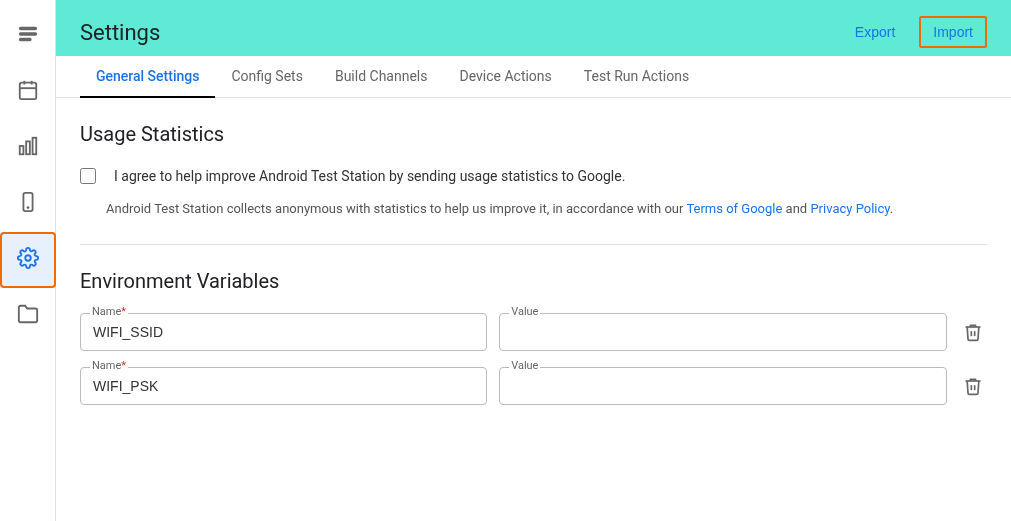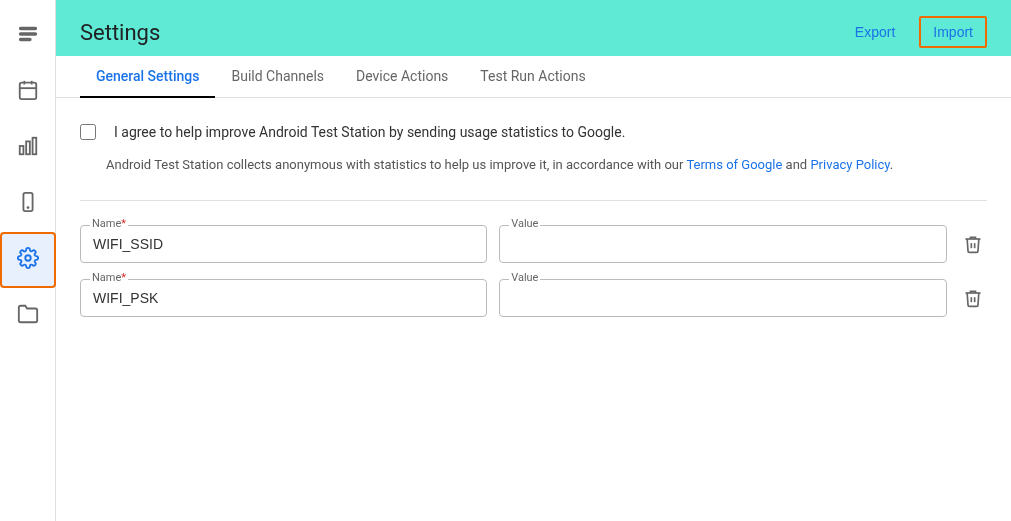--- a/index.html
+++ b/index.html
@@ -274,39 +274,42 @@
   <div class="header">
     <h1 class="header-title">Settings</h1>
     <div class="header-actions">
       <button class="btn-export">Export</button>
       <button class="btn-import">Import</button>
     </div>
   </div>
 
   <div class="tabs">
     <div class="tab active">General Settings</div>
+    <div class="tab">Config Sets</div>
     <div class="tab">Build Channels</div>
     <div class="tab">Device Actions</div>
     <div class="tab">Test Run Actions</div>
   </div>
 
   <div class="content">
 
+    <h2 class="section-title">Usage Statistics</h2>
 
     <div class="checkbox-row">
       <input type="checkbox" style="">
       <label class="checkbox-label">I agree to help improve Android Test Station by sending usage statistics to Google.</label>
     </div>
 
     <p class="info-text">
       <span>Android Test Station collects anonymous with statistics to help us improve it, in accordance with our </span><a href="#">Terms of Google</a><span> and </span><a href="#">Privacy Policy</a><span>.</span>
     </p>
 
     <hr class="divider">
 
+    <h2 class="env-section-title">Environment Variables</h2>
 
     <div class="env-row">
       <div class="field-group">
         <span class="field-label">
           <span>Name</span><span class="field-required">*</span>
         </span>
         <input type="text" class="field-input" value="WIFI_SSID" style="">
       </div>
       <div class="field-group value-group">
         <span class="field-label">Value</span>

